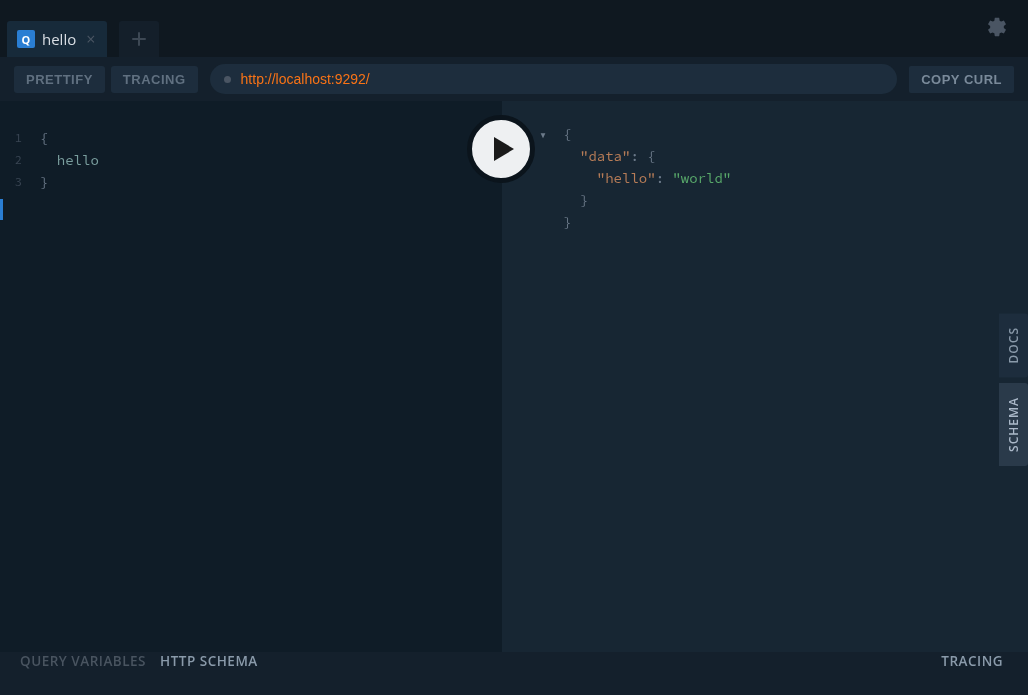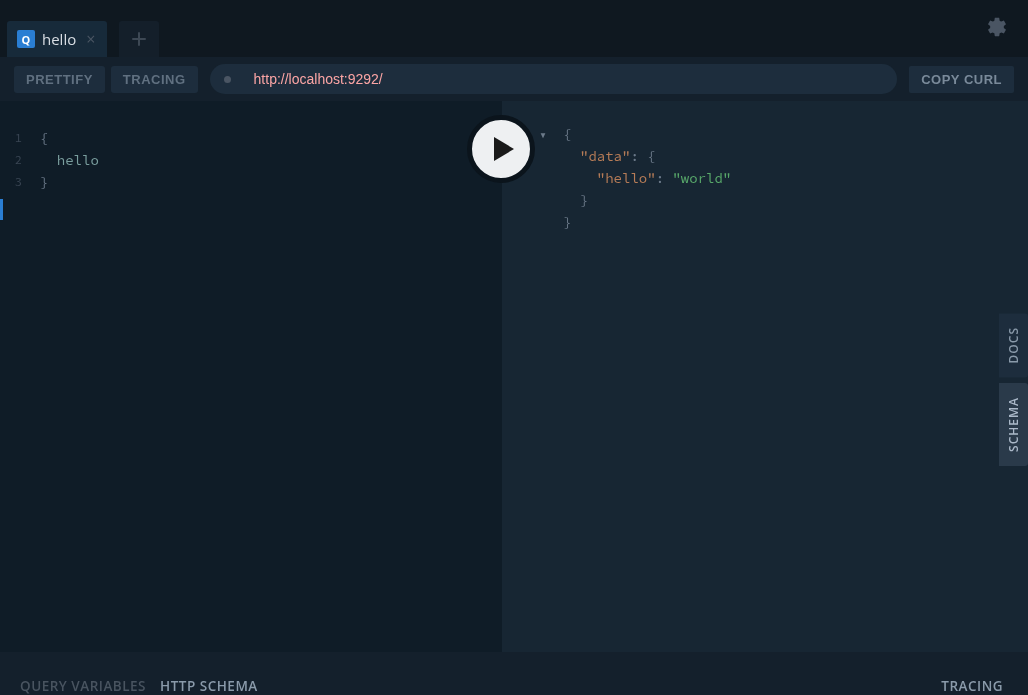--- a/index.html
+++ b/index.html
@@ -112,25 +112,24 @@
     .url-dot {
       width: 7px;
       height: 7px;
       background: #4a5563;
       border-radius: 50%;
       margin-right: 10px;
     }
     .url-input {
       background: transparent;
       border: none;
-      color: #fca5a5;
+      color: #f97316;
       font-size: 14px;
       flex: 1;
       outline: none;
-      margin-left: 13px;
     }
     .copy-curl {
       background: #1d2d3d;
       color: #7a8a9a;
       padding: 6px 12px;
       border-radius: 2px;
       font-size: 13px;
       font-weight: 600;
       letter-spacing: 0.5px;
       cursor: pointer;
@@ -255,21 +254,21 @@
       transform: rotate(180deg);
     }
     .side-tab.schema {
       background: #2a3a4a;
       color: #aab8c8;
     }
     .bottom-bar {
       height: 43px;
       background: #14202c;
       display: flex;
-      align-items: flex-end;
+      align-items: flex-start;
       padding: 0 20px;
       gap: 14px;
       position: relative;
     }
     .bottom-tab {
       color: #495460;
       font-size: 13.5px;
       font-weight: 600;
       letter-spacing: 0.5px;
       cursor: pointer;

